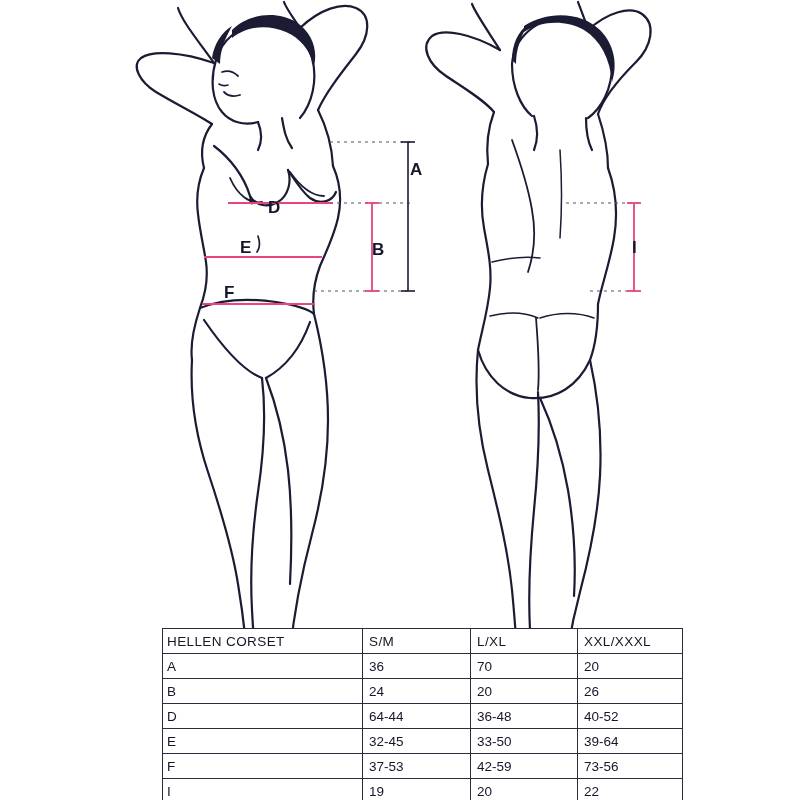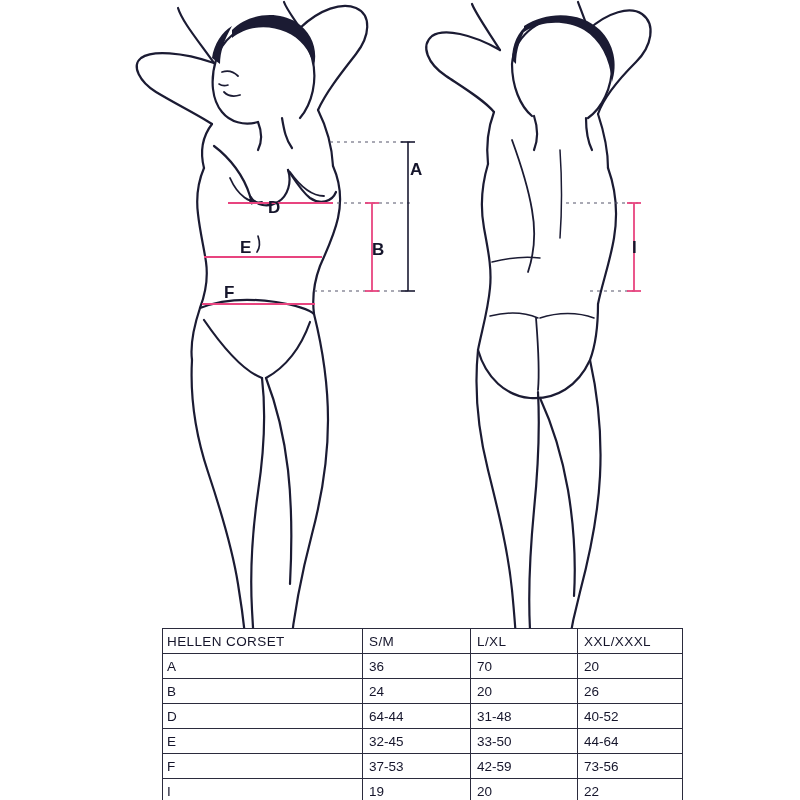--- a/index.html
+++ b/index.html
@@ -247,28 +247,28 @@
     </tr>
     <tr>
       <td class="rowhead">B</td>
       <td>24</td>
       <td>20</td>
       <td>26</td>
     </tr>
     <tr>
       <td class="rowhead">D</td>
       <td>64-44</td>
-      <td>31-48</td>
+      <td>36-48</td>
       <td>40-52</td>
     </tr>
     <tr>
       <td class="rowhead">E</td>
       <td>32-45</td>
       <td>33-50</td>
-      <td>44-64</td>
+      <td>39-64</td>
     </tr>
     <tr>
       <td class="rowhead">F</td>
       <td>37-53</td>
       <td>42-59</td>
       <td>73-56</td>
     </tr>
     <tr>
       <td class="rowhead">I</td>
       <td>19</td>

